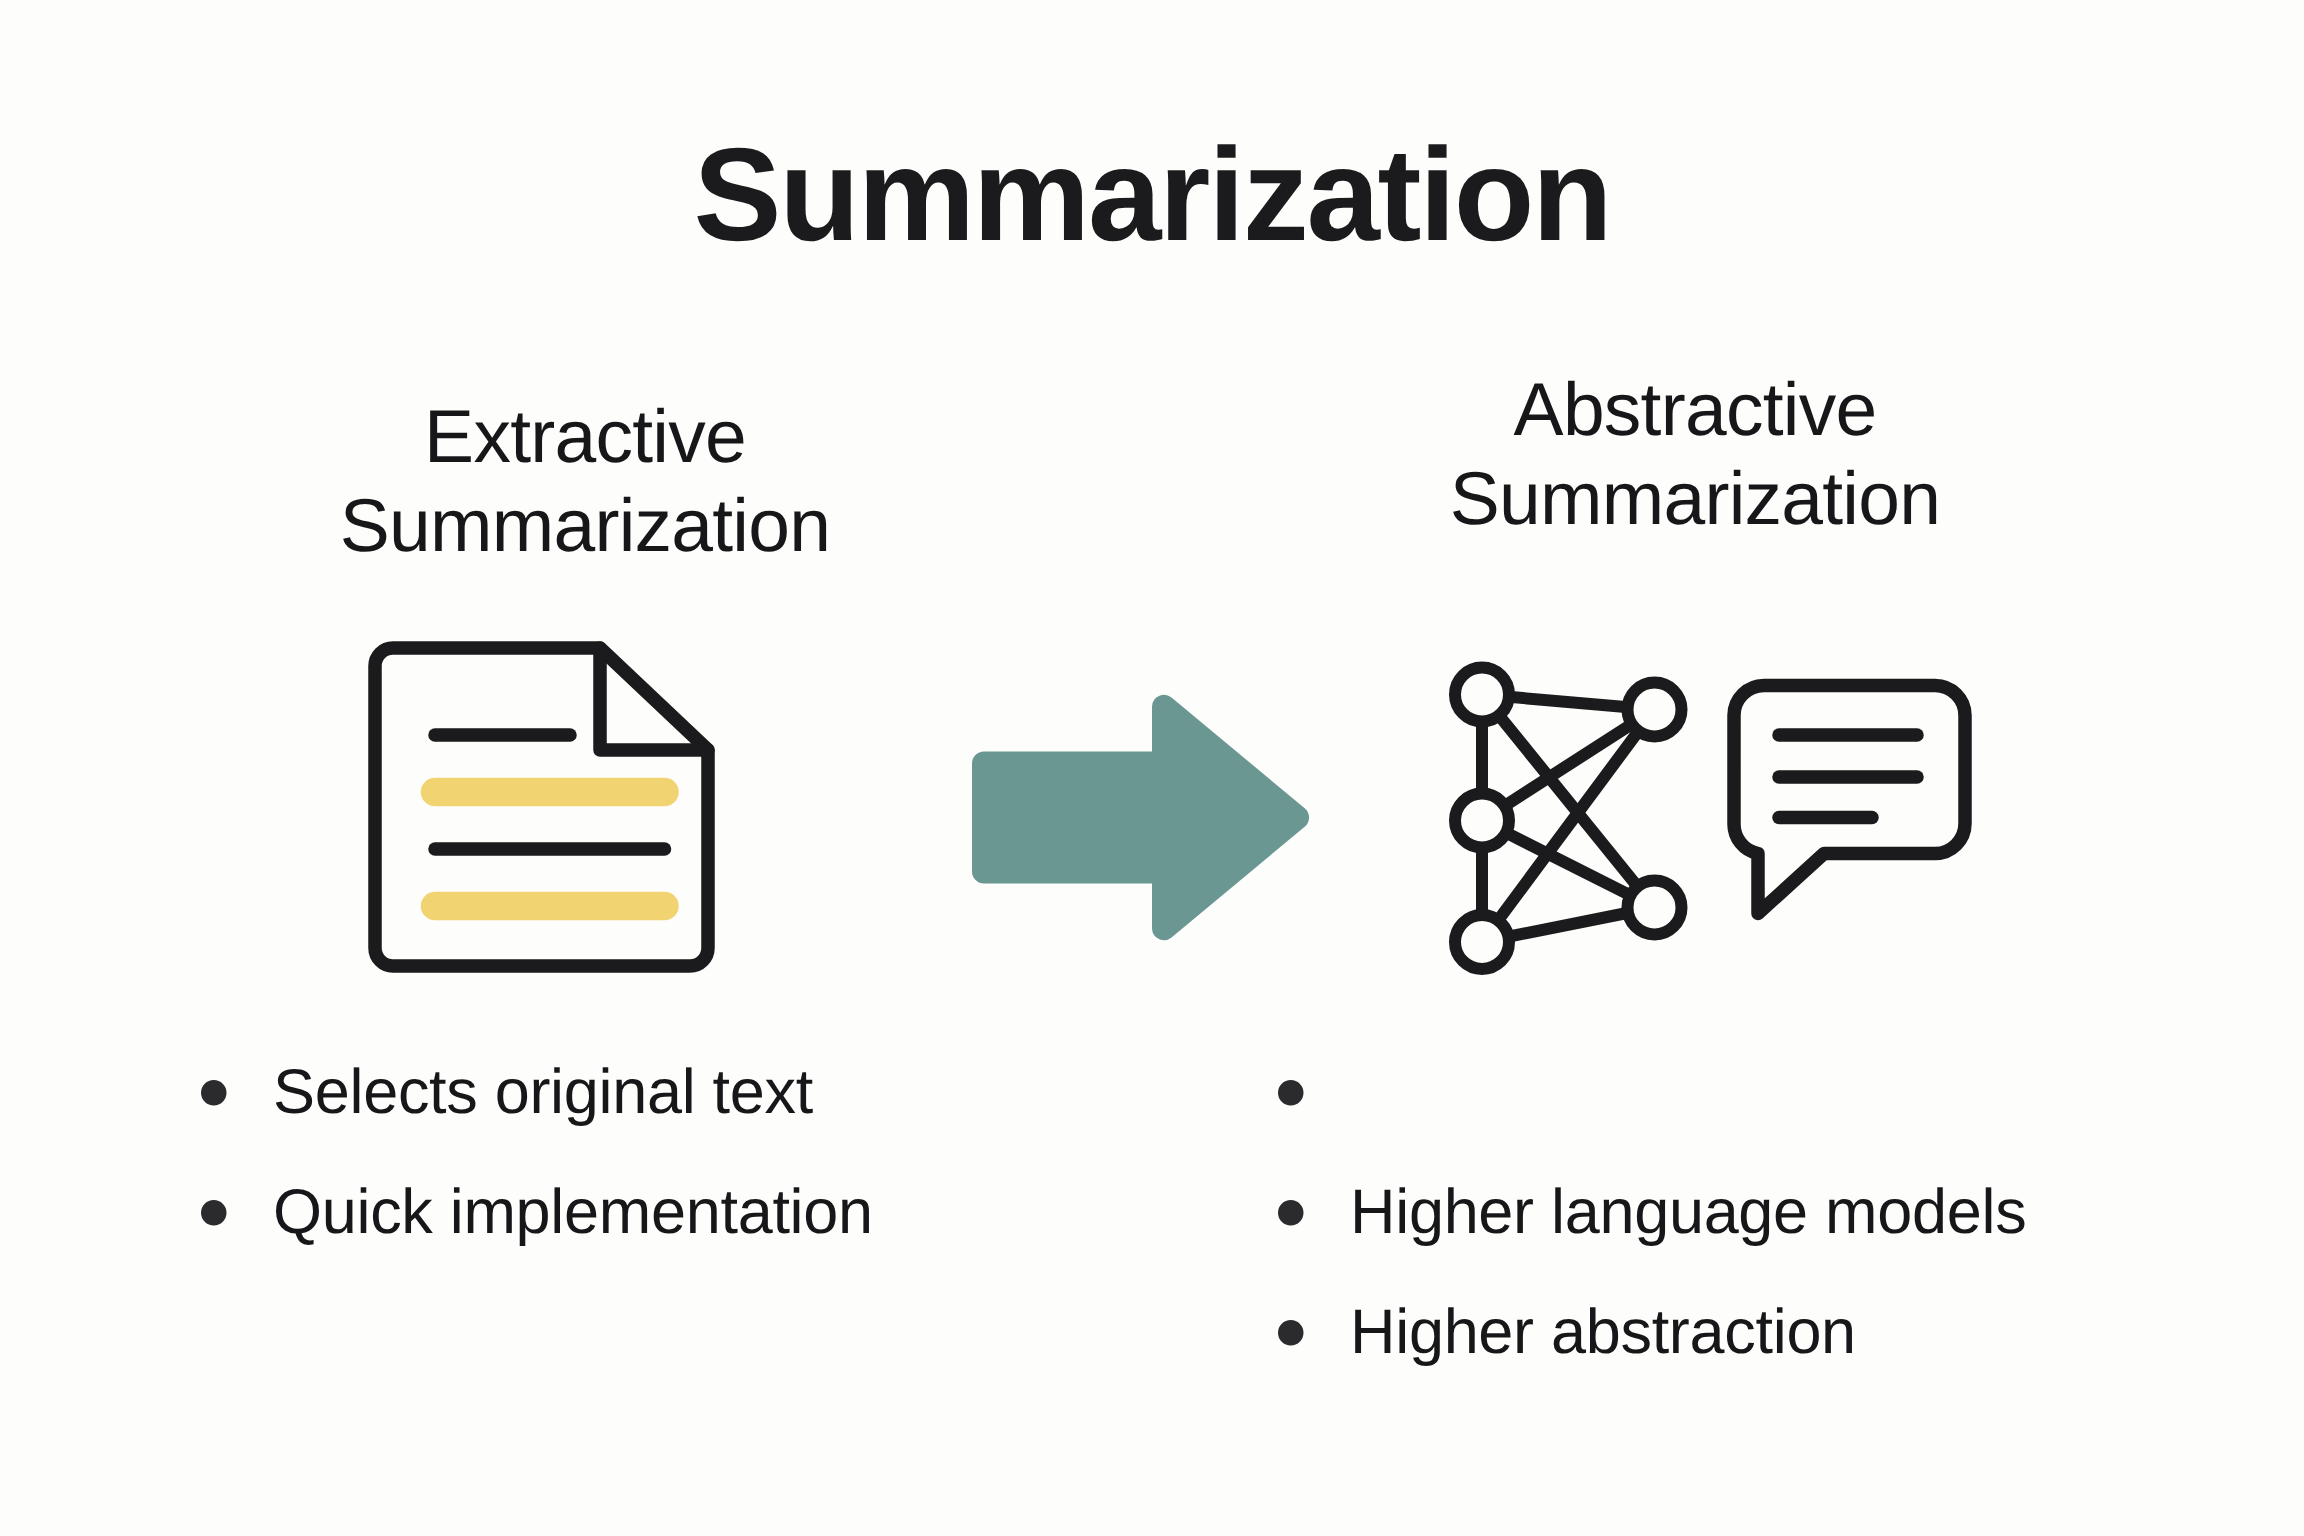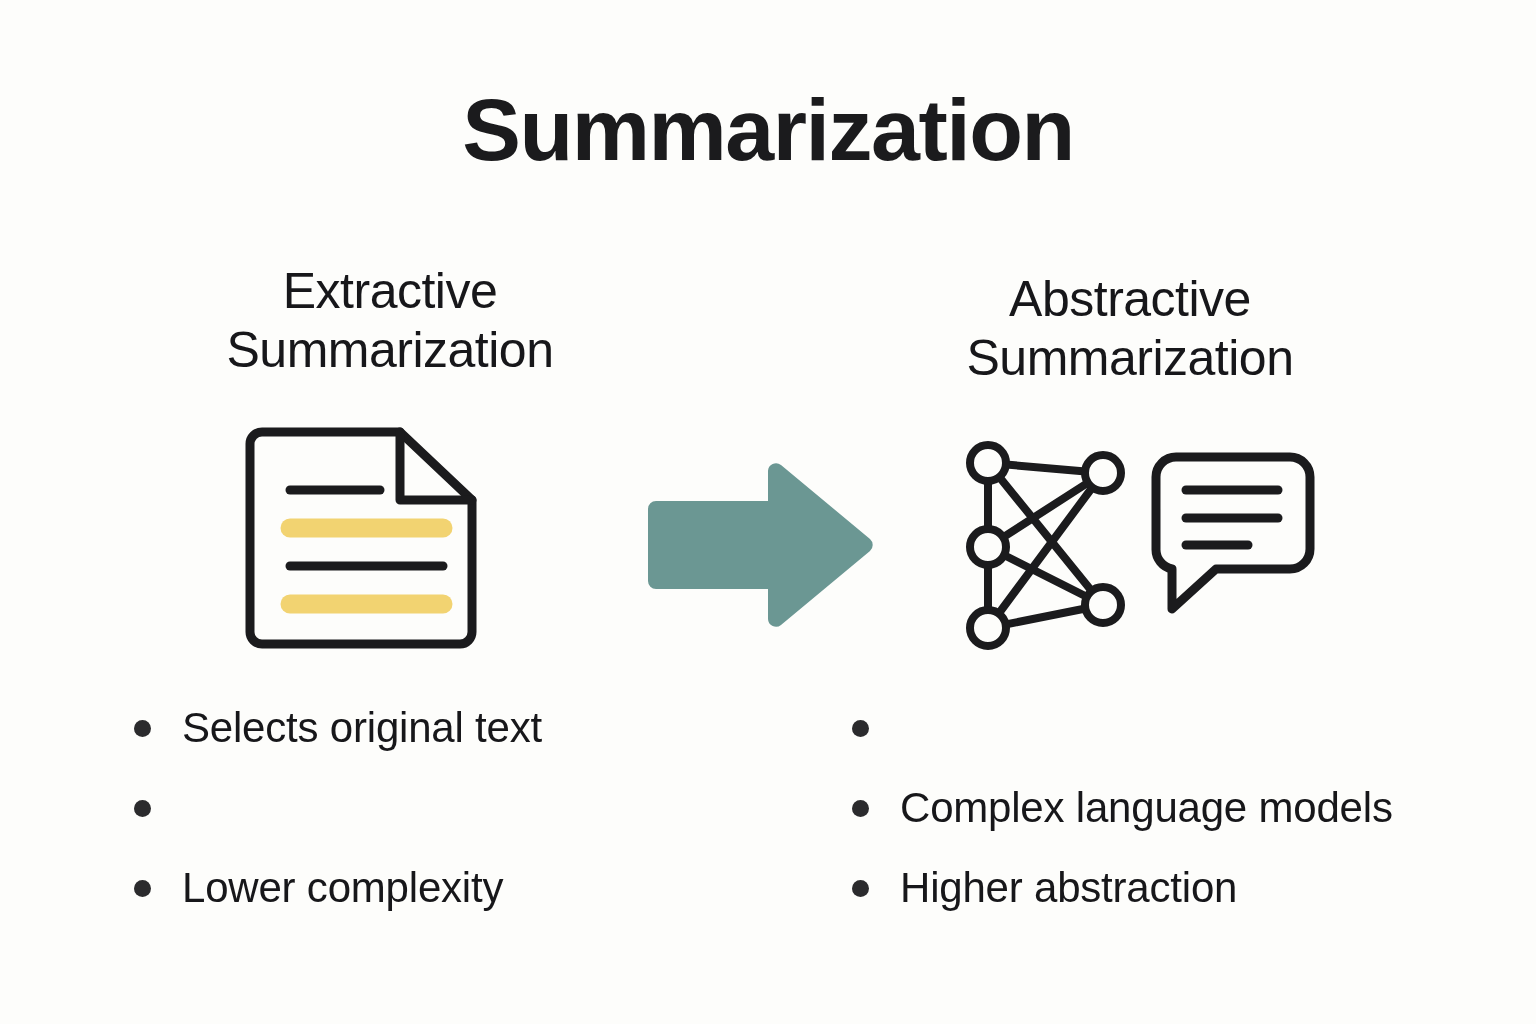--- a/index.html
+++ b/index.html
@@ -32,21 +32,21 @@
   .col-heading {
     position:absolute;
     text-align:center;
     font-size:50px;
     font-weight:400;
     color:#17171a;
     line-height:1.18;
     letter-spacing:-0.5px;
   }
   #heading-left  { top:262px; left:100px;  width:580px; }
-  #heading-right { top:270px; left:840px;  width:580px; }
+  #heading-right { top:244px; left:840px;  width:580px; }
   .col-heading .l2 { display:block; }
 
   
   .icon-wrap { position:absolute; }
   #doc-icon     { top:418px; left:240px; width:250px; height:240px; }
   #arrow-icon   { top:455px; left:640px; width:240px; height:180px; }
   #nn-icon      { top:432px; left:952px; width:192px; height:218px; }
   #bubble-icon  { top:448px; left:1148px; width:170px; height:175px; }
 
   
@@ -140,34 +140,31 @@
     </svg>
   </div>
 
   <div class="bullets" id="bullets-left">
     <div class="bullet-row">
       <span class="bullet-dot"></span>
       <span class="bullet-text">Selects original text</span>
     </div>
     <div class="bullet-row">
       <span class="bullet-dot"></span>
-    </div>
-    <div class="bullet-row">
-      <span class="bullet-dot"></span>
-      <span class="bullet-text">Lower complexity</span>
+      <span class="bullet-text">Quick implementation</span>
     </div>
   </div>
 
   <div class="bullets" id="bullets-right">
     <div class="bullet-row">
       <span class="bullet-dot"></span>
     </div>
     <div class="bullet-row">
       <span class="bullet-dot"></span>
-      <span class="bullet-text">Complex language models</span>
+      <span class="bullet-text">Higher language models</span>
     </div>
     <div class="bullet-row">
       <span class="bullet-dot"></span>
       <span class="bullet-text">Higher abstraction</span>
     </div>
   </div>
 
 </div>
 
 </body></html>

